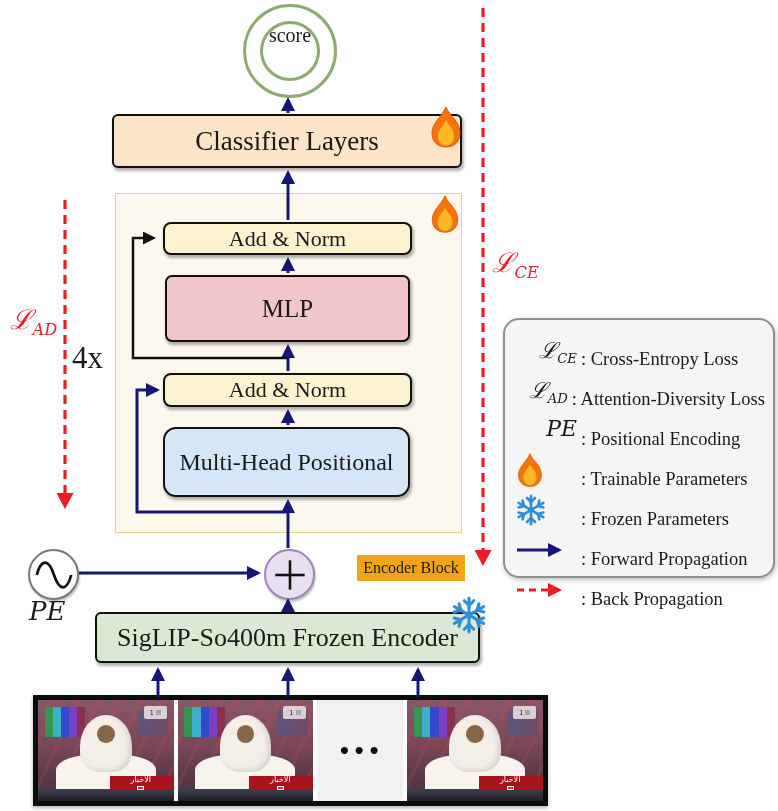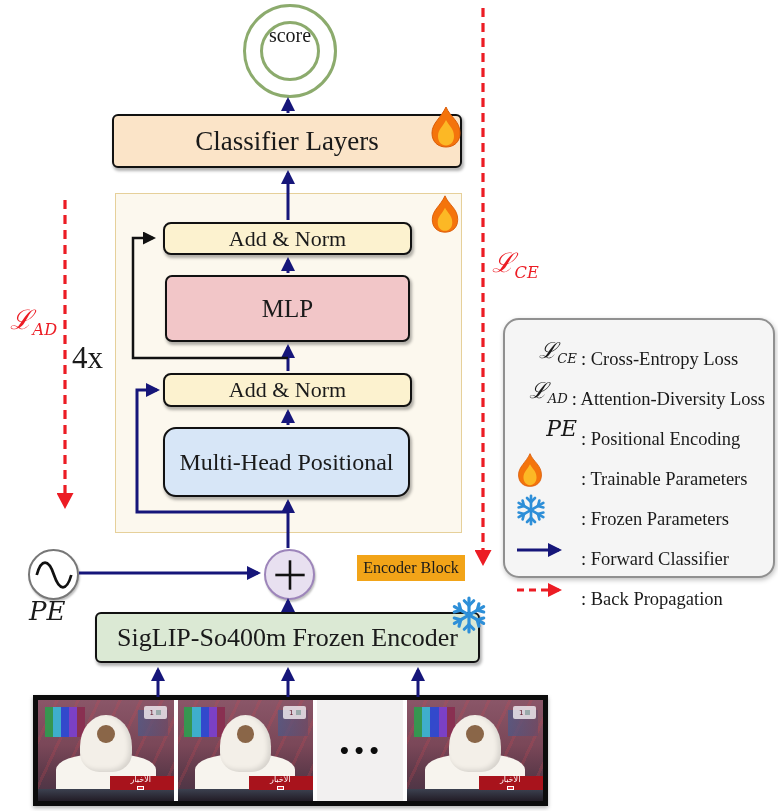--- a/index.html
+++ b/index.html
@@ -280,21 +280,21 @@
       <span class="lsym icon">
         <svg width="58" height="16" viewBox="0 0 58 16">
           <defs>
               <marker id="lm-navy" markerUnits="userSpaceOnUse" markerWidth="16" markerHeight="14" refX="11" refY="7" orient="auto">
                 <path d="M0,0 L14,7 L0,14 Z" fill="#16167a"></path>
               </marker>
             </defs>
           <line x1="2" y1="8" x2="44" y2="8" stroke="#16167a" stroke-width="3" marker-end="url(#lm-navy)"></line>
         </svg>
       </span>
-      <span class="llabel">: Forward Classifier</span>
+      <span class="llabel">: Forward Propagation</span>
     </div>
     <div class="lrow">
       <span class="lsym icon">
         <svg width="58" height="16" viewBox="0 0 58 16">
           <defs>
               <marker id="lm-red" markerUnits="userSpaceOnUse" markerWidth="16" markerHeight="14" refX="11" refY="7" orient="auto">
                 <path d="M0,0 L14,7 L0,14 Z" fill="#ec1c24"></path>
               </marker>
             </defs>
           <line x1="2" y1="8" x2="44" y2="8" stroke="#ec1c24" stroke-width="3" stroke-dasharray="7 5" marker-end="url(#lm-red)"></line>

